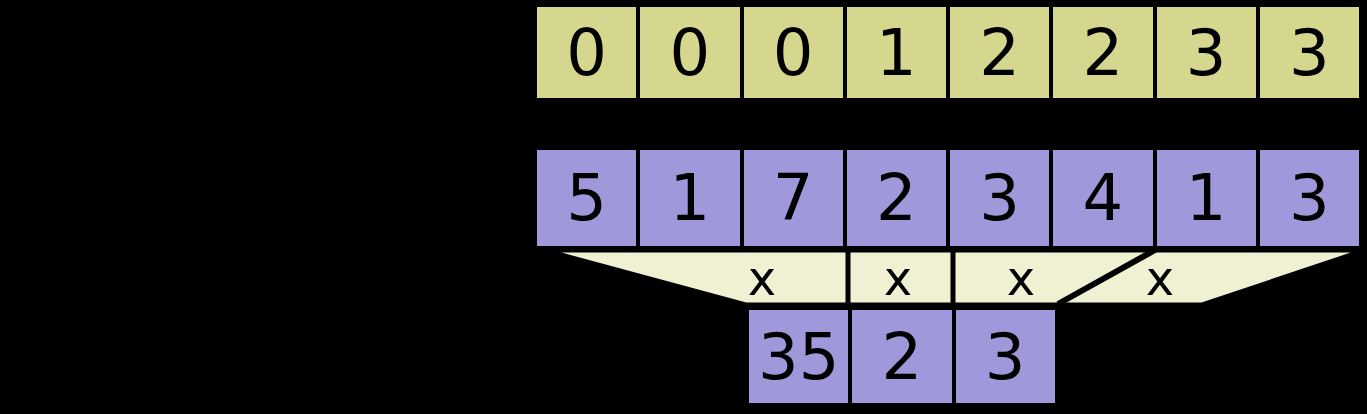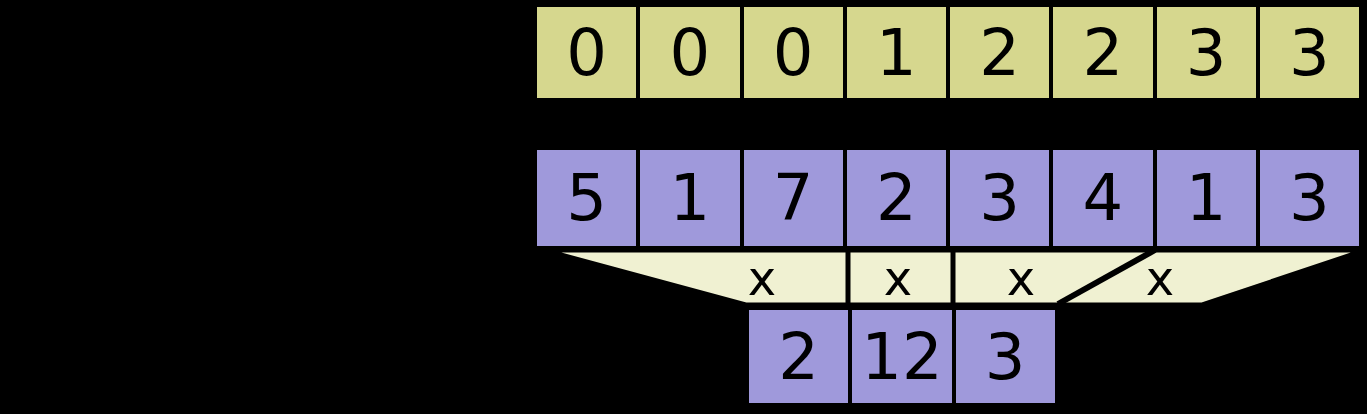--- a/index.html
+++ b/index.html
@@ -110,18 +110,18 @@
     <line class="funnel-divider" x1="953" y1="249" x2="953" y2="305" stroke-width="5"></line>
     <line class="funnel-divider" x1="1058" y1="304" x2="1155" y2="250" stroke-width="6"></line>
   </svg>
 
   <span class="op-label op-1">x</span>
   <span class="op-label op-2">x</span>
   <span class="op-label op-3">x</span>
   <span class="op-label op-4">x</span>
 
   <div class="row row-results">
+    <div class="cell cell-value">35</div>
     <div class="cell cell-value">2</div>
-    <div class="cell cell-value">12</div>
     <div class="cell cell-value">3</div>
   </div>
 
 </div>
 
 </body></html>

